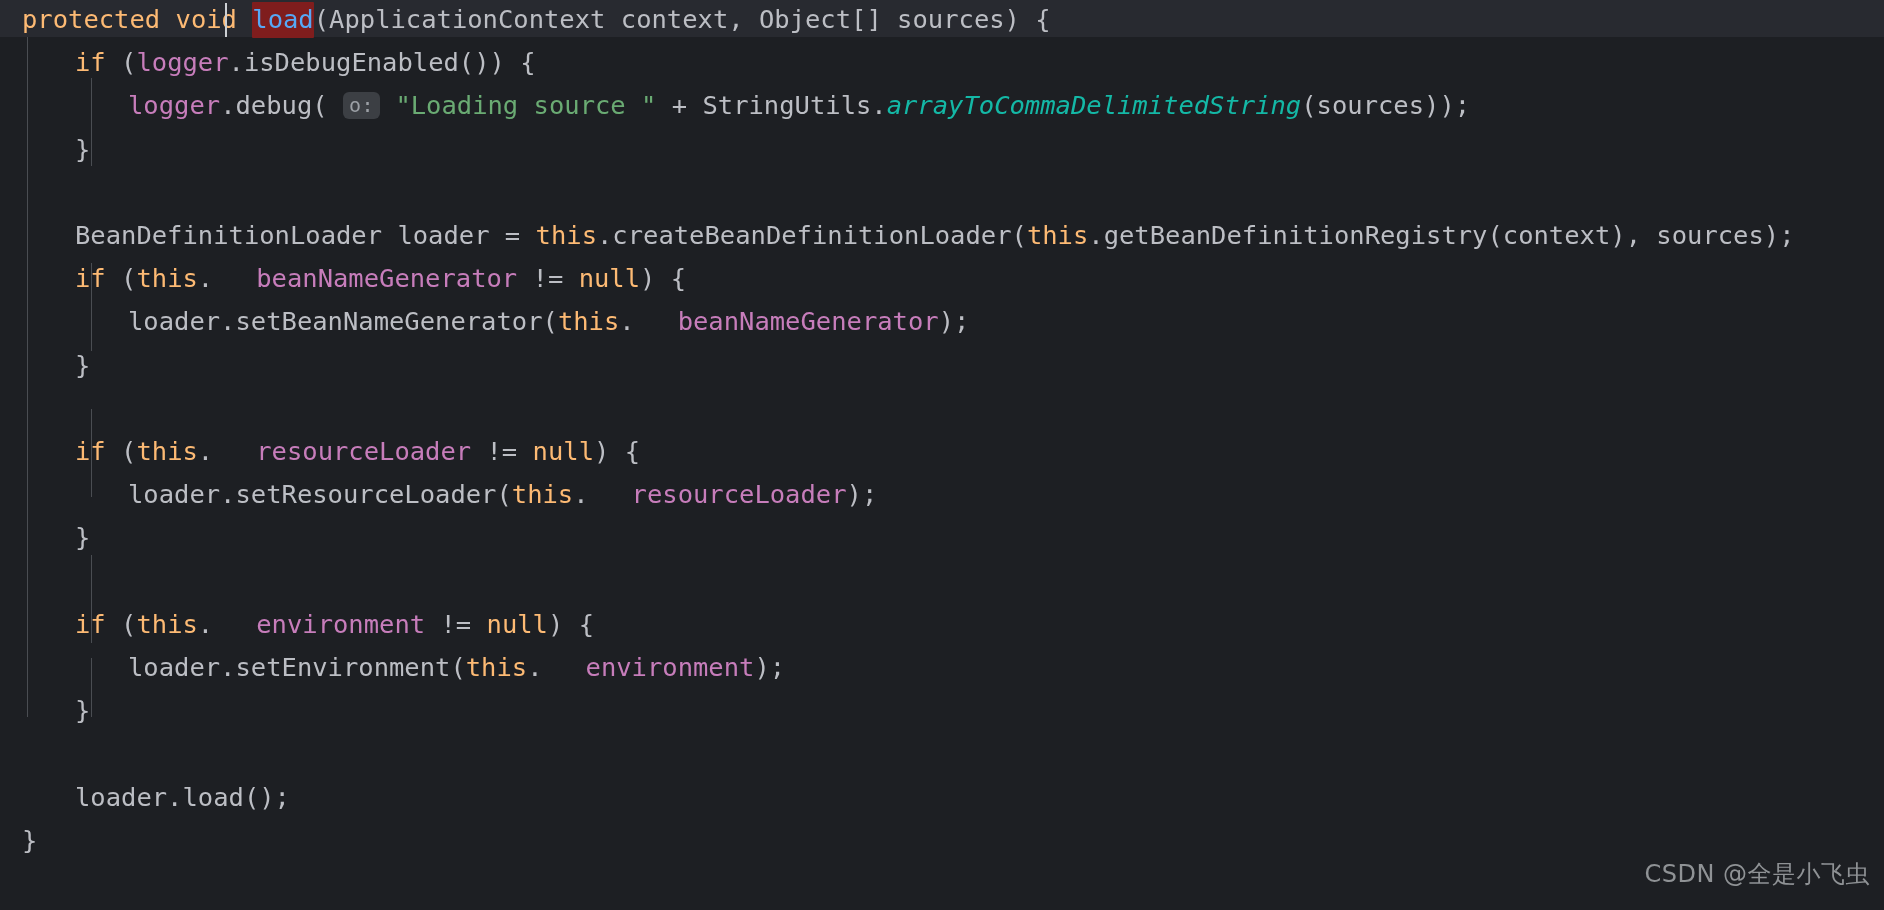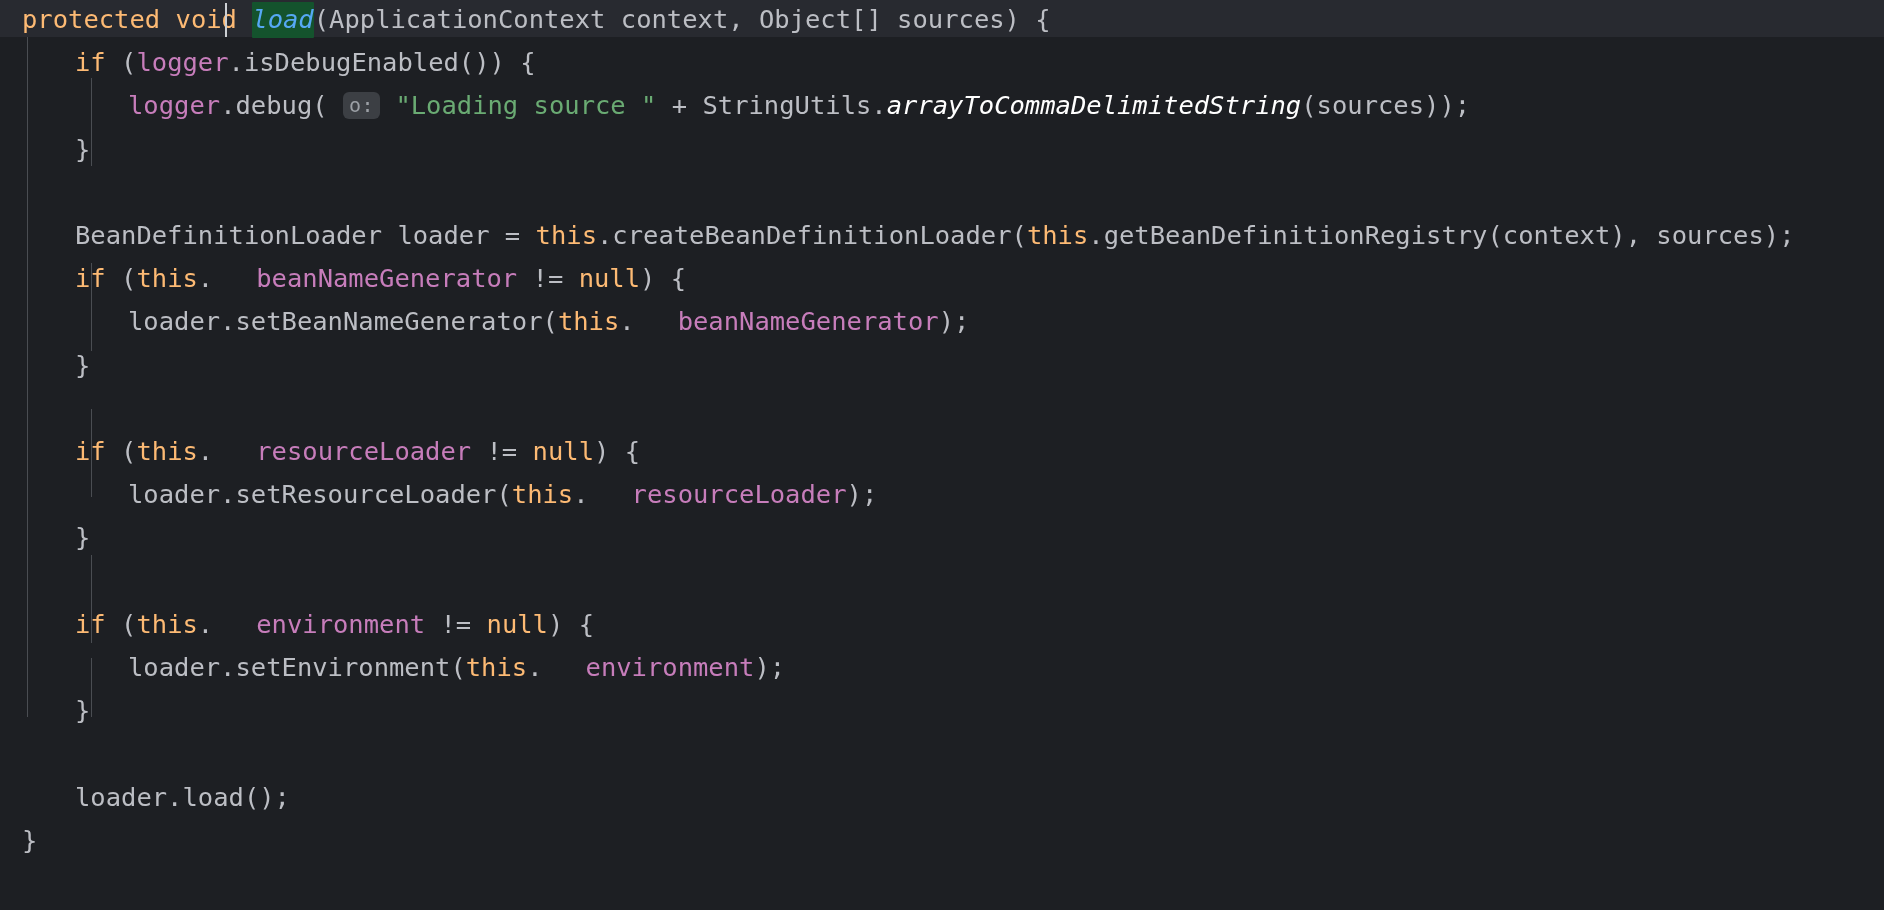--- a/index.html
+++ b/index.html
@@ -50,29 +50,28 @@
     width: 1px;
     background: #4a4d52;
   }
 
   
   .kw   { color: #fdba74; }            
   .plain{ color: #bcbec4; }
   .fn   { color: #56a8f5; }            
   .fld  { color: #c77dbb; margin-left: 43px; }            
   .fldi { color: #c77dbb; }  
-  .mi   { color: #ffffff; font-style: italic; text-align: center; }  
+  .mi   { color: #14b8a6; font-style: italic; text-align: center; }  
   .str  { color: #6aab73; }            
 
   
   .sel {
-    background: #14532d;
+    background: #7f1d1d;
     border-radius: 1px;
     padding: 2px 0 4px 0;
-    font-style: italic;
   }
   
   .caret {
     position: absolute;
     width: 2px;
     background: #cdd0d4;
   }
   
   .inlay {
     background: #3c3f44;
@@ -110,13 +109,14 @@
       <div class="guide" style="left: 91px; top: 263px; height: 88px;"></div>
       <div class="guide" style="left: 91px; top: 409px; height: 88px;"></div>
       <div class="guide" style="left: 91px; top: 555px; height: 88px;"></div>
       <div class="guide" style="left: 91px; top: 658px; height: 59px;"></div>
     </div>
 
   <div class="code-layer" id="code-layer"><div class="line" style="top: -2px; left: 22px;"><span class="kw">protected</span><span class="plain"> </span><span class="kw">void</span><span class="plain"> </span><span class="fn sel">load</span><span class="plain">(ApplicationContext context, Object[] sources) {</span></div><div class="line" style="top: 41.2px; left: 75px;"><span class="kw">if</span><span class="plain"> (</span><span class="fldi">logger</span><span class="plain">.isDebugEnabled()) {</span></div><div class="line" style="top: 84.4px; left: 128px;"><span class="fldi">logger</span><span class="plain">.debug(</span><span class="plain"> </span><span class="inlay">o:</span><span class="plain"> </span><span class="str">"Loading source "</span><span class="plain"> + StringUtils.</span><span class="mi">arrayToCommaDelimitedString</span><span class="plain">(sources));</span></div><div class="line" style="top: 127.6px; left: 75px;"><span class="plain">}</span></div><div class="line" style="top: 170.8px; left: 22px;"></div><div class="line" style="top: 214px; left: 75px;"><span class="plain">BeanDefinitionLoader loader = </span><span class="kw">this</span><span class="plain">.createBeanDefinitionLoader(</span><span class="kw">this</span><span class="plain">.getBeanDefinitionRegistry(context), sources);</span></div><div class="line" style="top: 257.2px; left: 75px;"><span class="kw">if</span><span class="plain"> (</span><span class="kw">this</span><span class="plain">.</span><span class="fld">beanNameGenerator</span><span class="plain"> != </span><span class="kw">null</span><span class="plain">) {</span></div><div class="line" style="top: 300.4px; left: 128px;"><span class="plain">loader.setBeanNameGenerator(</span><span class="kw">this</span><span class="plain">.</span><span class="fld">beanNameGenerator</span><span class="plain">);</span></div><div class="line" style="top: 343.6px; left: 75px;"><span class="plain">}</span></div><div class="line" style="top: 386.8px; left: 22px;"></div><div class="line" style="top: 430px; left: 75px;"><span class="kw">if</span><span class="plain"> (</span><span class="kw">this</span><span class="plain">.</span><span class="fld">resourceLoader</span><span class="plain"> != </span><span class="kw">null</span><span class="plain">) {</span></div><div class="line" style="top: 473.2px; left: 128px;"><span class="plain">loader.setResourceLoader(</span><span class="kw">this</span><span class="plain">.</span><span class="fld">resourceLoader</span><span class="plain">);</span></div><div class="line" style="top: 516.4px; left: 75px;"><span class="plain">}</span></div><div class="line" style="top: 559.6px; left: 22px;"></div><div class="line" style="top: 602.8px; left: 75px;"><span class="kw">if</span><span class="plain"> (</span><span class="kw">this</span><span class="plain">.</span><span class="fld">environment</span><span class="plain"> != </span><span class="kw">null</span><span class="plain">) {</span></div><div class="line" style="top: 646px; left: 128px;"><span class="plain">loader.setEnvironment(</span><span class="kw">this</span><span class="plain">.</span><span class="fld">environment</span><span class="plain">);</span></div><div class="line" style="top: 689.2px; left: 75px;"><span class="plain">}</span></div><div class="line" style="top: 732.4px; left: 22px;"></div><div class="line" style="top: 775.6px; left: 75px;"><span class="plain">loader.load();</span></div><div class="line" style="top: 818.8px; left: 22px;"><span class="plain">}</span></div></div>
 
   <div class="caret" id="caret" style="left: 225px; top: 3px; height: 34px;"></div>
 
+  <div class="watermark">CSDN @全是小飞虫</div>
 </div>
 
 </body></html>

